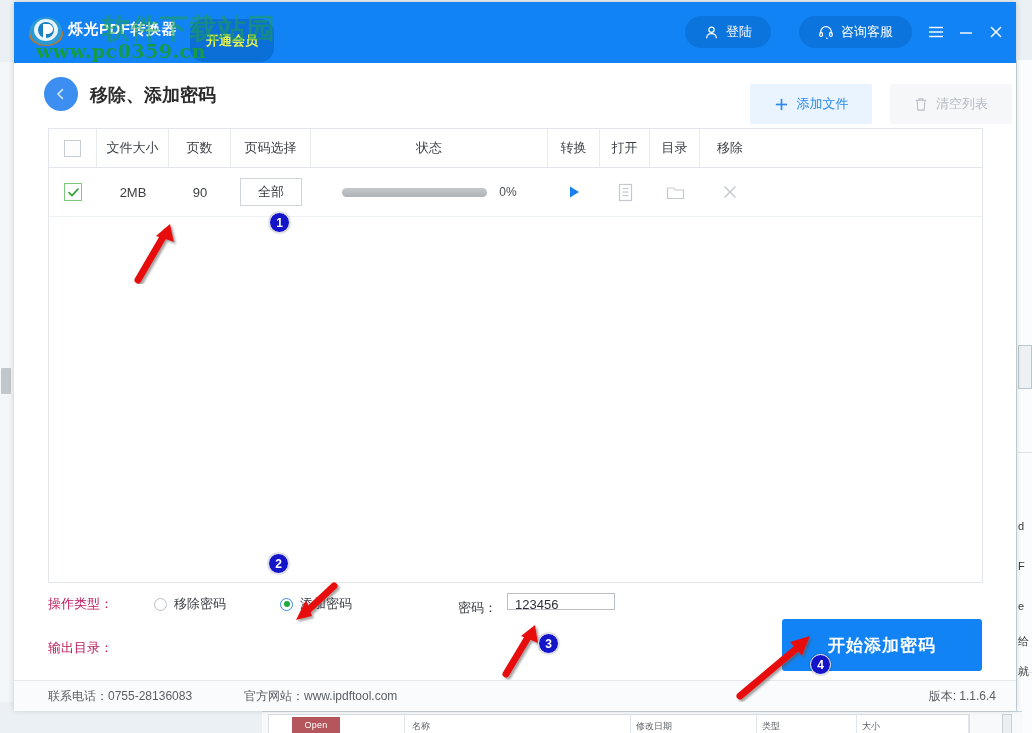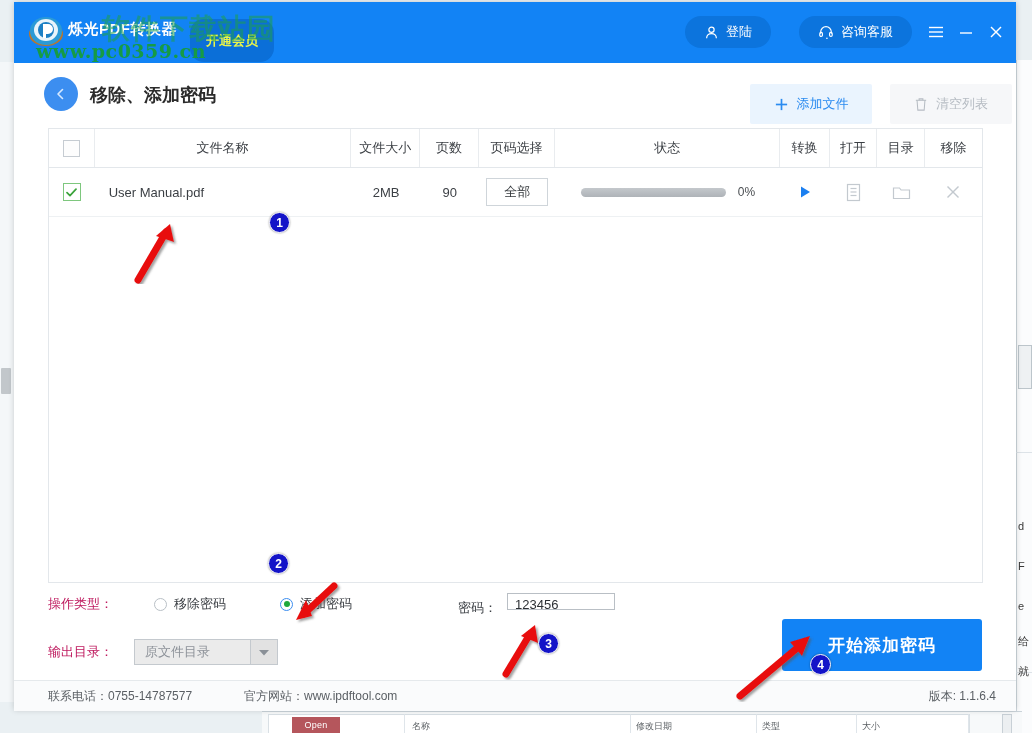--- a/index.html
+++ b/index.html
@@ -387,40 +387,38 @@
         </span>
         <span>添加文件</span>
       </div>
     </div>
 
     <div class="table-wrap">
       <div class="thead">
         <div class="th c-check">
           <span class="hdr-check"></span>
         </div>
-        <div class="th c-name">文件名称</div>
         <div class="th c-size">文件大小</div>
         <div class="th c-pages">页数</div>
         <div class="th c-pick">页码选择</div>
         <div class="th c-state">状态</div>
         <div class="th c-conv">转换</div>
         <div class="th c-open">打开</div>
         <div class="th c-dir">目录</div>
         <div class="th c-del">移除</div>
       </div>
 
       <div class="trow">
         <div class="td c-check">
           <span class="row-check">
             <svg width="11" height="9" viewBox="0 0 11 9" fill="none" stroke="#3ba33b" stroke-width="1.7" stroke-linecap="round" stroke-linejoin="round">
               <path d="M1 4.6 L4 7.6 L10 1.2"></path>
             </svg>
           </span>
         </div>
-        <div class="td c-name fname">User Manual.pdf</div>
         <div class="td c-size">2MB</div>
         <div class="td c-pages">90</div>
         <div class="td c-pick">
           <span class="pagesel-box">全部</span>
         </div>
         <div class="td c-state">
           <span class="progress-track"></span>
           <span class="pct">0%</span>
         </div>
         <div class="td c-conv">
@@ -457,37 +455,29 @@
         <span>移除密码</span>
       </span>
       <span class="radio-item" style="margin-left:54px;">
         <span class="radio on"></span>
         <span>添加密码</span>
       </span>
     </div>
 
     <div class="opt-row2">
       <span class="opt-label">输出目录：</span>
-      <span class="select-box">
-        <span class="select-text">原文件目录</span>
-        <span class="select-arrow">
-          <svg width="10" height="7" viewBox="0 0 10 7">
-            <polygon points="0,1 10,1 5,6.5" fill="#8a9097"></polygon>
-          </svg>
-        </span>
-      </span>
     </div>
 
     <div class="pwd-label">密码：</div>
     <div class="pwd-input">123456</div>
 
     <div class="start-btn">开始添加密码</div>
 
     <div class="footer">
-      <span class="foot-tel">联系电话：0755-14787577</span>
+      <span class="foot-tel">联系电话：0755-28136083</span>
       <span class="foot-site">官方网站：www.ipdftool.com</span>
       <span class="foot-ver">版本: 1.1.6.4</span>
     </div>
   </div>
 
   <svg class="arrow" style="left:130px;top:222px;" width="55" height="62">
     <defs>
       <filter id="sh1" x="-50%" y="-50%" width="200%" height="200%">
         <feDropShadow dx="2" dy="2" stdDeviation="1.2" flood-color="#555" flood-opacity="0.55"></feDropShadow>
       </filter>

